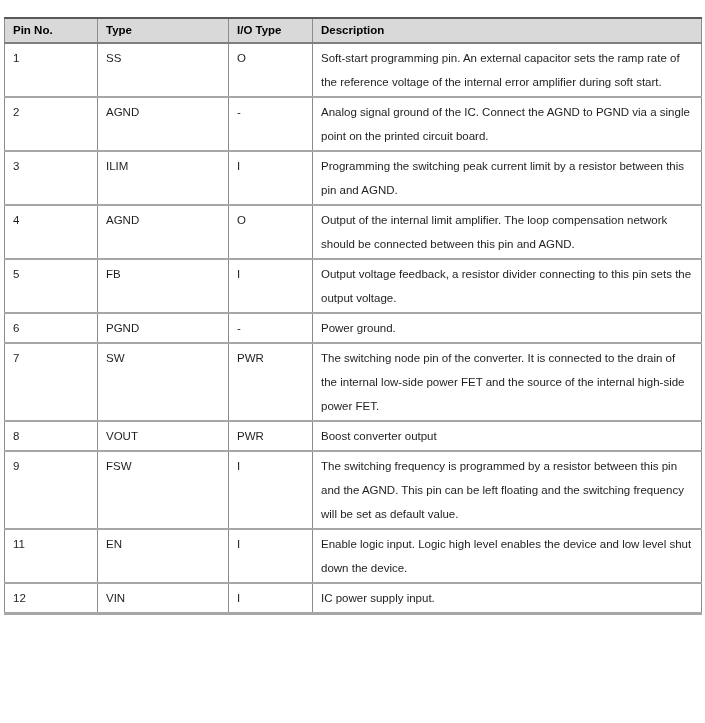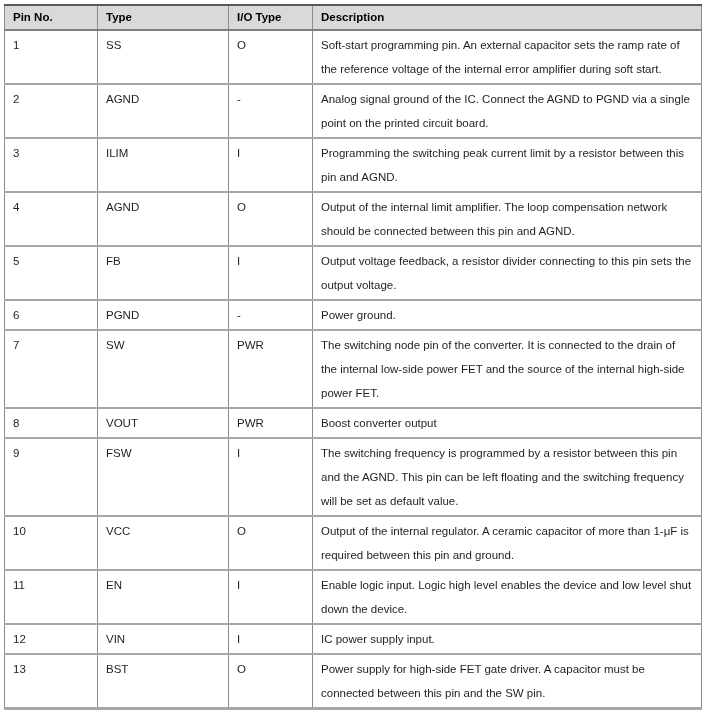--- a/index.html
+++ b/index.html
@@ -7,21 +7,21 @@
     padding: 0;
     background: #ffffff;
     font-family: "Liberation Sans", sans-serif;
     color: #1f1f1f;
   }
   .page {
     width: 705px;
     height: 723px;
     background: #ffffff;
     box-sizing: border-box;
-    padding: 4px 4px 0 4px;
+    padding: 17px 4px 0 4px;
   }
   table.pin-table {
     width: 697px;
     border-collapse: collapse;
     table-layout: fixed;
     border-top: 2px solid #595959;
     border-bottom: 3px solid #a6a6a6;
     border-left: 1px solid #bfbfbf;
     border-right: 1px solid #bfbfbf;
   }
@@ -130,42 +130,30 @@
     <td>Boost converter output</td>
   </tr>
 
   <tr>
     <td>9</td>
     <td>FSW</td>
     <td>I</td>
     <td>The switching frequency is programmed by a resistor between this pin and the AGND. This pin can be left floating and the switching frequency will be set as default value.</td>
   </tr>
 
-  <tr>
-    <td>10</td>
-    <td>VCC</td>
-    <td>O</td>
-    <td>Output of the internal regulator. A ceramic capacitor of more than 1-μF is required between this pin and ground.</td>
-  </tr>
 
   <tr>
     <td>11</td>
     <td>EN</td>
     <td>I</td>
     <td>Enable logic input. Logic high level enables the device and low level shut down the device.</td>
   </tr>
 
   <tr>
     <td>12</td>
     <td>VIN</td>
     <td>I</td>
     <td>IC power supply input.</td>
   </tr>
 
-  <tr>
-    <td>13</td>
-    <td>BST</td>
-    <td>O</td>
-    <td>Power supply for high-side FET gate driver. A capacitor must be connected between this pin and the SW pin.</td>
-  </tr>
 </tbody>
   </table>
 </div>
 
 </body></html>

